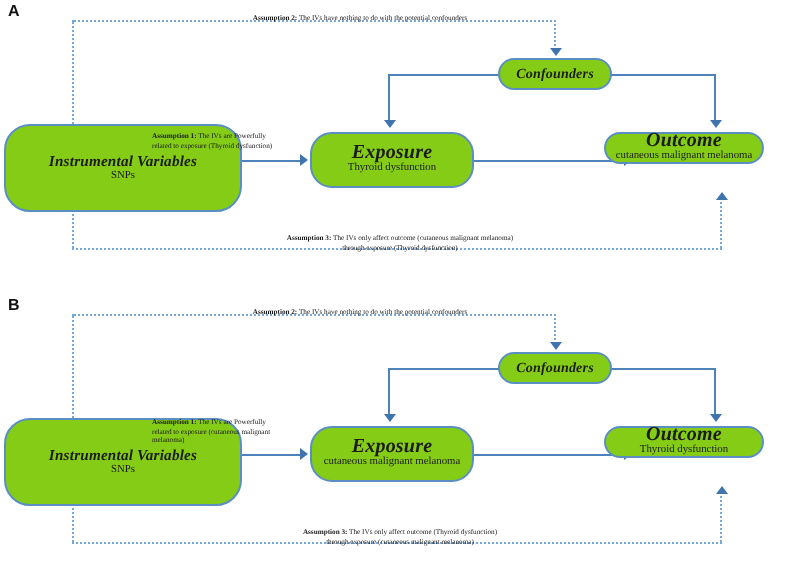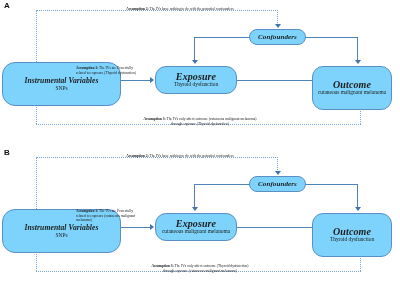--- a/index.html
+++ b/index.html
@@ -21,42 +21,42 @@
     font-weight:bold;font-size:8px;color:#111;
     line-height:1;
   }
 
   
   .node{
     position:absolute;
     box-sizing:border-box;
     border:0.9px solid #5b8fc4;
     border-radius:11px;
-    background:#7dd3fc;
+    background:#84cc16;
     display:flex;flex-direction:column;
     align-items:center;justify-content:center;
     text-align:center;
     color:#1c1c1c;
     z-index:6;
   }
   .node .ttl{
     font-style:italic;font-weight:bold;
     font-size:10px;line-height:8px;
     letter-spacing:.1px;
     white-space:nowrap;
   }
   .node .sub{
     font-size:5.4px;line-height:6.4px;
     margin-top:.5px;
     padding:0 2px;
   }
   .node-iv{left:2px;top:62px;width:119px;height:44px;border-radius:13px;}
   .node-iv .ttl{font-size:7.6px;}
   .node-exp{left:155px;top:66px;width:82px;height:28px;}
-  .node-out{left:312px;top:66px;width:80px;height:44px;}
+  .node-out{left:302px;top:66px;width:80px;height:16px;}
   .node-conf{left:249px;top:29px;width:57px;height:16px;border-radius:8px;}
   .node-conf .ttl{font-size:7px;}
 
   
   .ln{position:absolute;background:#4d82ba;z-index:3;}
   .ln-h{height:1px;}
   .ln-v{width:1px;}
 
   
   .ah{position:absolute;width:0;height:0;z-index:5;}

